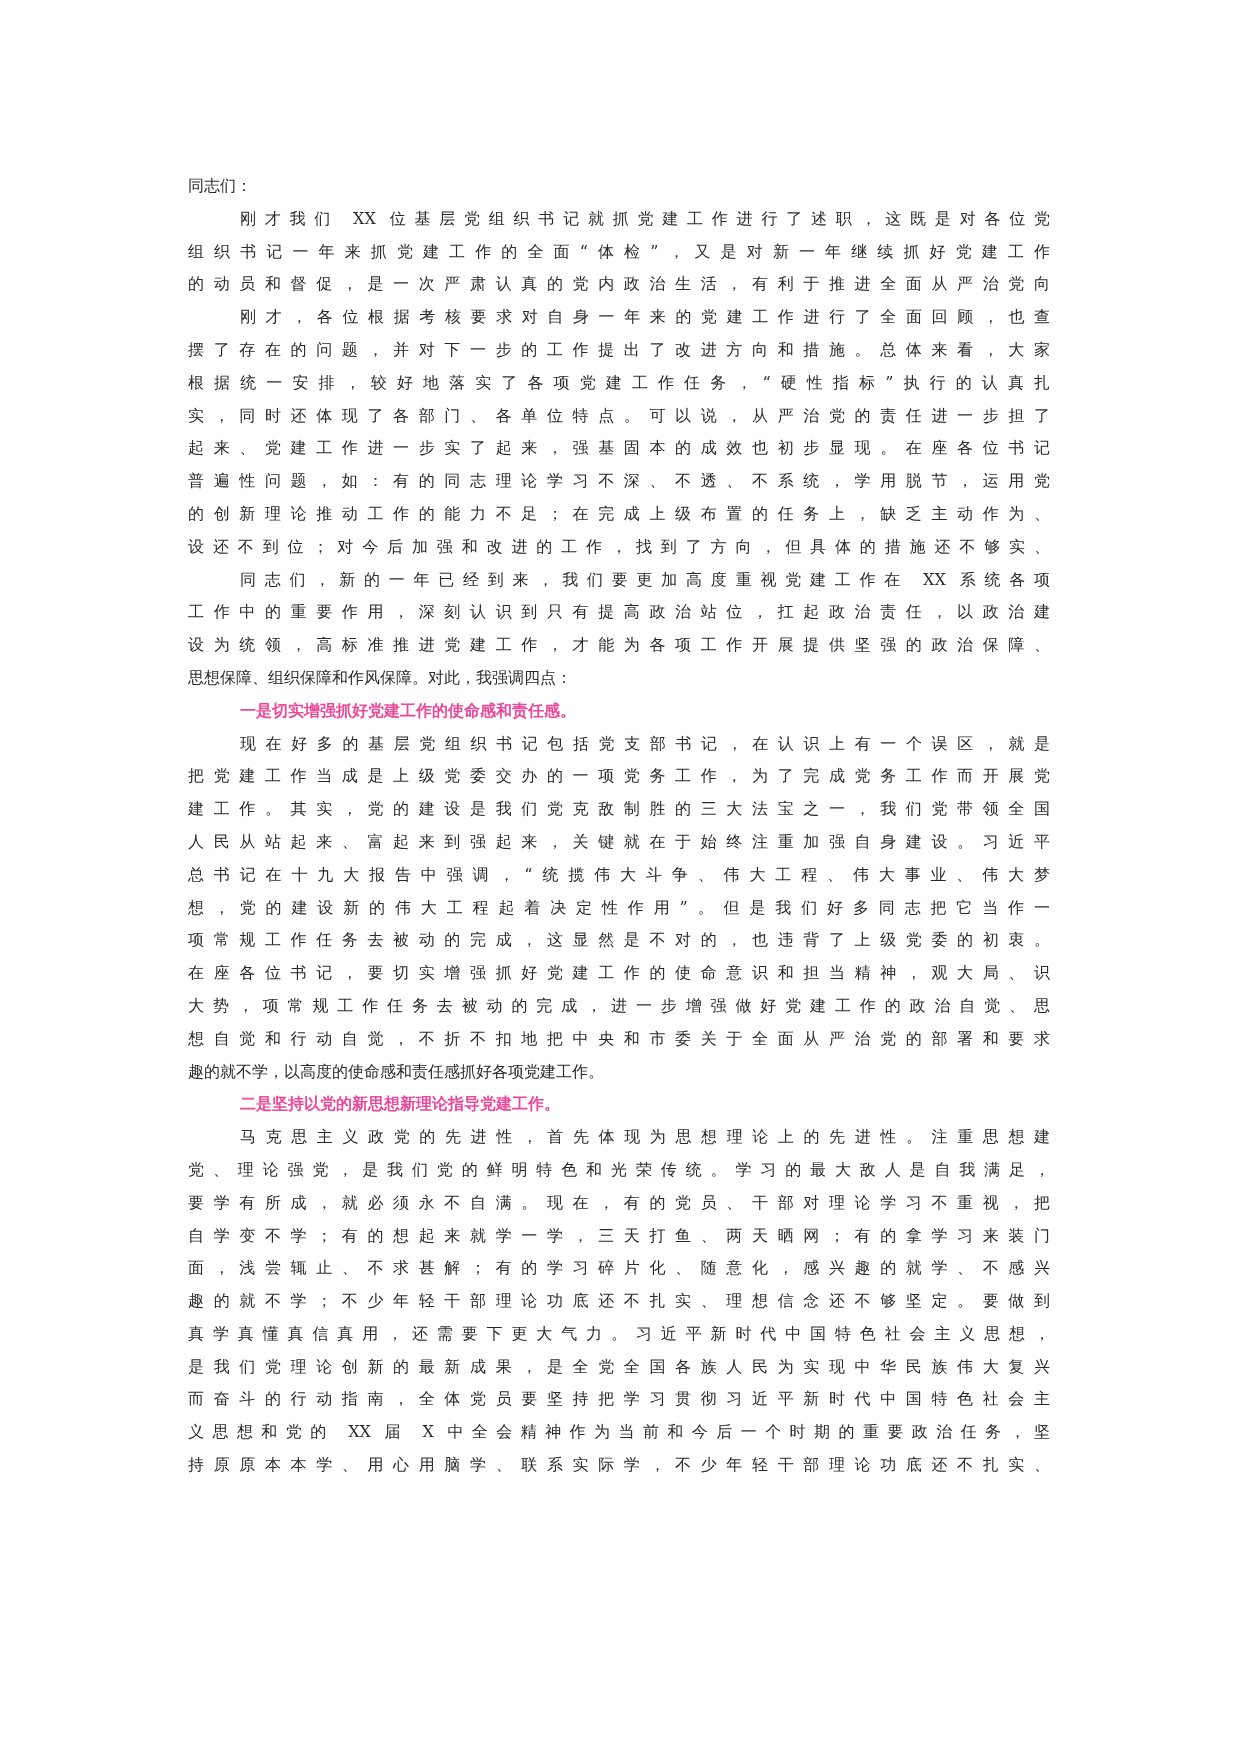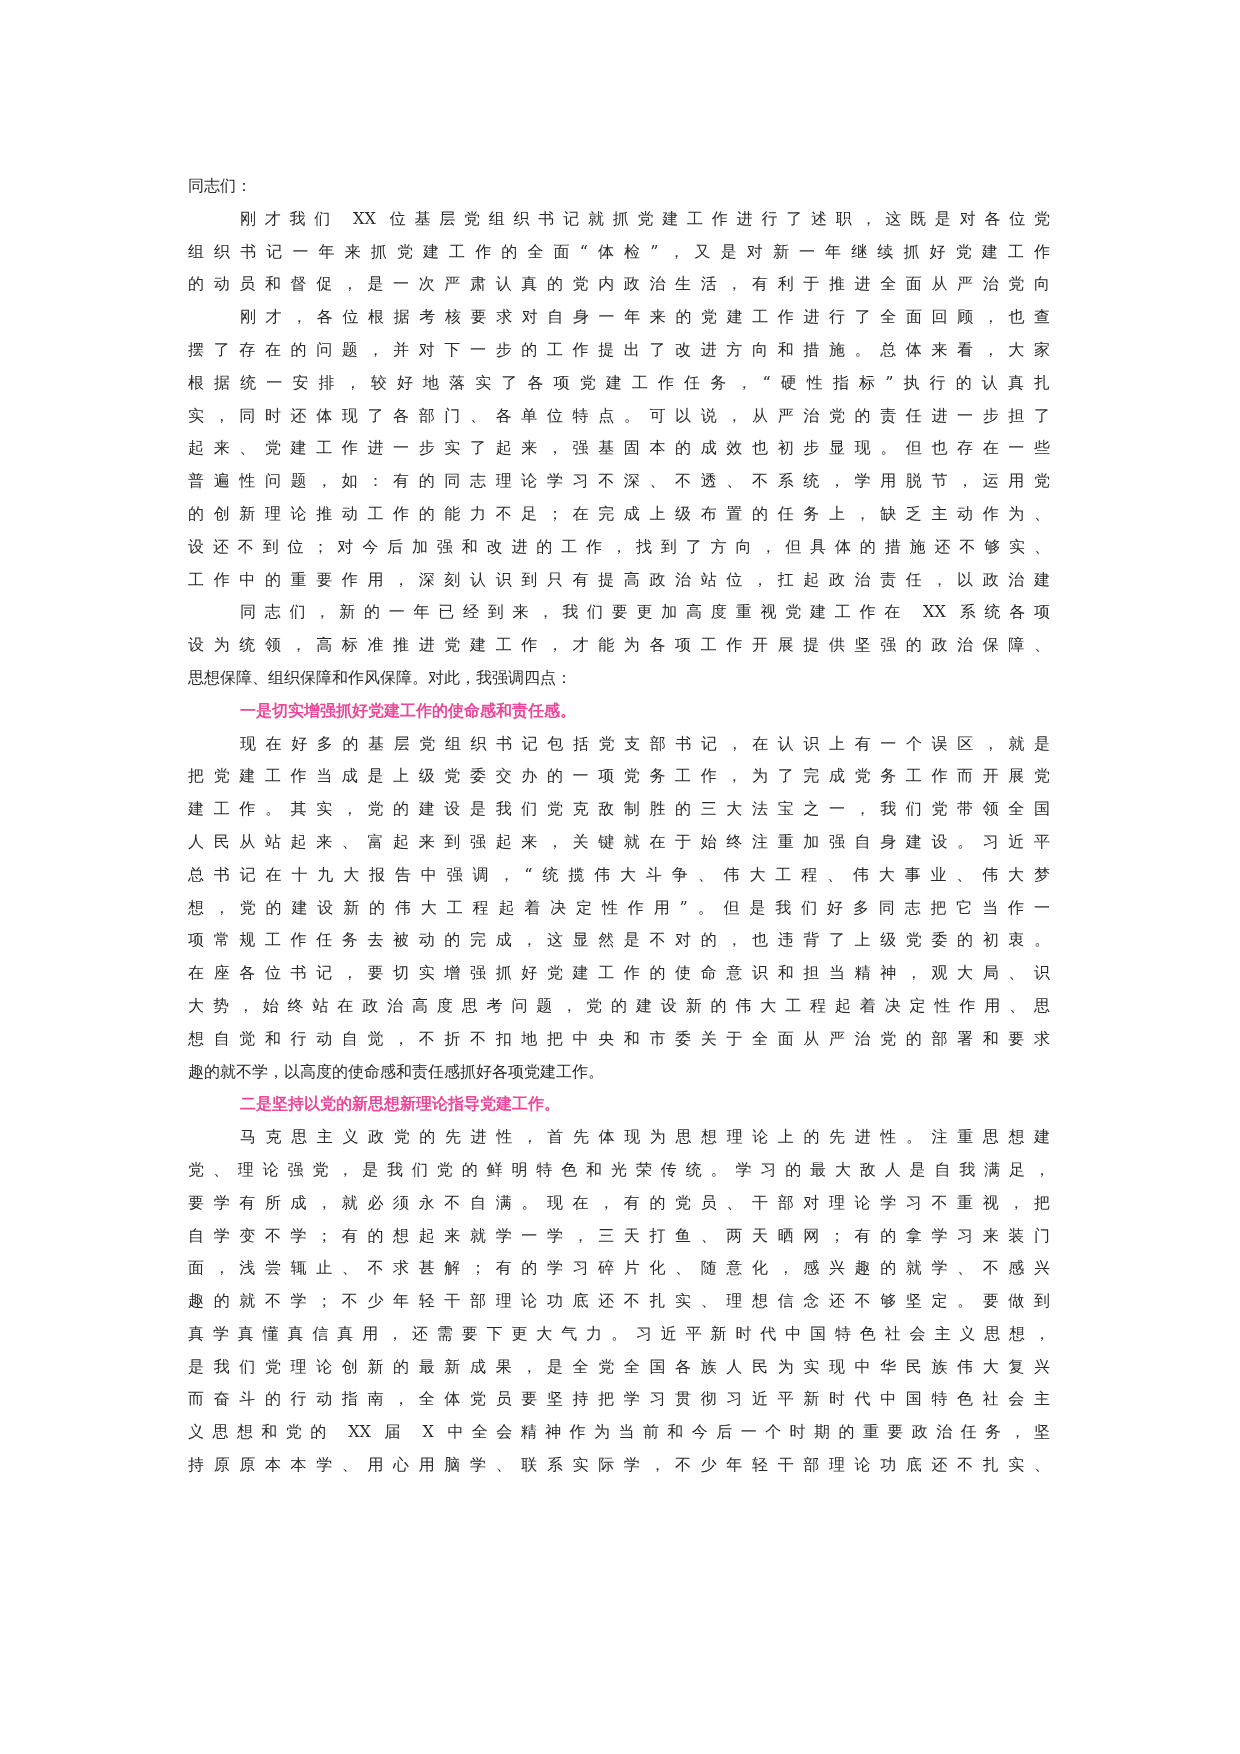--- a/index.html
+++ b/index.html
@@ -54,47 +54,47 @@
     <span class="line indent">刚才我们 XX 位基层党组织书记就抓党建工作进行了述职，这既是对各位党</span>
     <span class="line">组织书记一年来抓党建工作的全面“体检”，又是对新一年继续抓好党建工作</span>
     <span class="line">的动员和督促，是一次严肃认真的党内政治生活，有利于推进全面从严治党向</span>
   </div>
 
   <div class="para">
     <span class="line indent">刚才，各位根据考核要求对自身一年来的党建工作进行了全面回顾，也查</span>
     <span class="line">摆了存在的问题，并对下一步的工作提出了改进方向和措施。总体来看，大家</span>
     <span class="line">根据统一安排，较好地落实了各项党建工作任务，“硬性指标”执行的认真扎</span>
     <span class="line">实，同时还体现了各部门、各单位特点。可以说，从严治党的责任进一步担了</span>
-    <span class="line">起来、党建工作进一步实了起来，强基固本的成效也初步显现。但也存在一些</span>
+    <span class="line">起来、党建工作进一步实了起来，强基固本的成效也初步显现。在座各位书记</span>
     <span class="line">普遍性问题，如：有的同志理论学习不深、不透、不系统，学用脱节，运用党</span>
     <span class="line">的创新理论推动工作的能力不足；在完成上级布置的任务上，缺乏主动作为、</span>
     <span class="line">设还不到位；对今后加强和改进的工作，找到了方向，但具体的措施还不够实、</span>
   </div>
 
   <div class="para">
+    <span class="line indent">同志们，新的一年已经到来，我们要更加高度重视党建工作在 XX 系统各项</span>
     <span class="line">工作中的重要作用，深刻认识到只有提高政治站位，扛起政治责任，以政治建</span>
-    <span class="line indent">同志们，新的一年已经到来，我们要更加高度重视党建工作在 XX 系统各项</span>
     <span class="line">设为统领，高标准推进党建工作，才能为各项工作开展提供坚强的政治保障、</span>
     <span class="line last">思想保障、组织保障和作风保障。对此，我强调四点：</span>
   </div>
 
   <div class="para">
     <span class="line indent last heading">一是切实增强抓好党建工作的使命感和责任感。</span>
   </div>
 
   <div class="para">
     <span class="line indent">现在好多的基层党组织书记包括党支部书记，在认识上有一个误区，就是</span>
     <span class="line">把党建工作当成是上级党委交办的一项党务工作，为了完成党务工作而开展党</span>
     <span class="line">建工作。其实，党的建设是我们党克敌制胜的三大法宝之一，我们党带领全国</span>
     <span class="line">人民从站起来、富起来到强起来，关键就在于始终注重加强自身建设。习近平</span>
     <span class="line">总书记在十九大报告中强调，“统揽伟大斗争、伟大工程、伟大事业、伟大梦</span>
     <span class="line">想，党的建设新的伟大工程起着决定性作用”。但是我们好多同志把它当作一</span>
     <span class="line">项常规工作任务去被动的完成，这显然是不对的，也违背了上级党委的初衷。</span>
     <span class="line">在座各位书记，要切实增强抓好党建工作的使命意识和担当精神，观大局、识</span>
-    <span class="line">大势，始终站在政治高度思考问题，党的建设新的伟大工程起着决定性作用、思</span>
+    <span class="line">大势，项常规工作任务去被动的完成，进一步增强做好党建工作的政治自觉、思</span>
     <span class="line">想自觉和行动自觉，不折不扣地把中央和市委关于全面从严治党的部署和要求</span>
     <span class="line last">趣的就不学，以高度的使命感和责任感抓好各项党建工作。</span>
   </div>
 
   <div class="para">
     <span class="line indent last heading">二是坚持以党的新思想新理论指导党建工作。</span>
   </div>
 
   <div class="para">
     <span class="line indent">马克思主义政党的先进性，首先体现为思想理论上的先进性。注重思想建</span>

